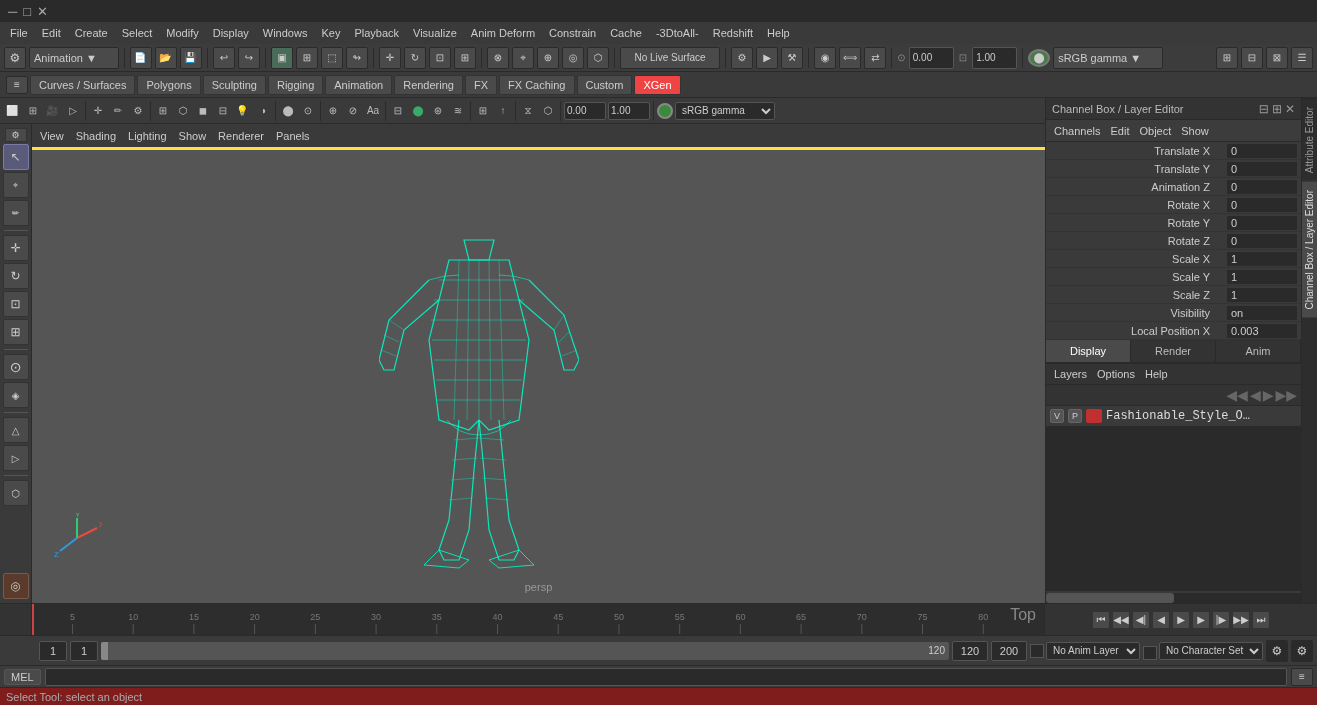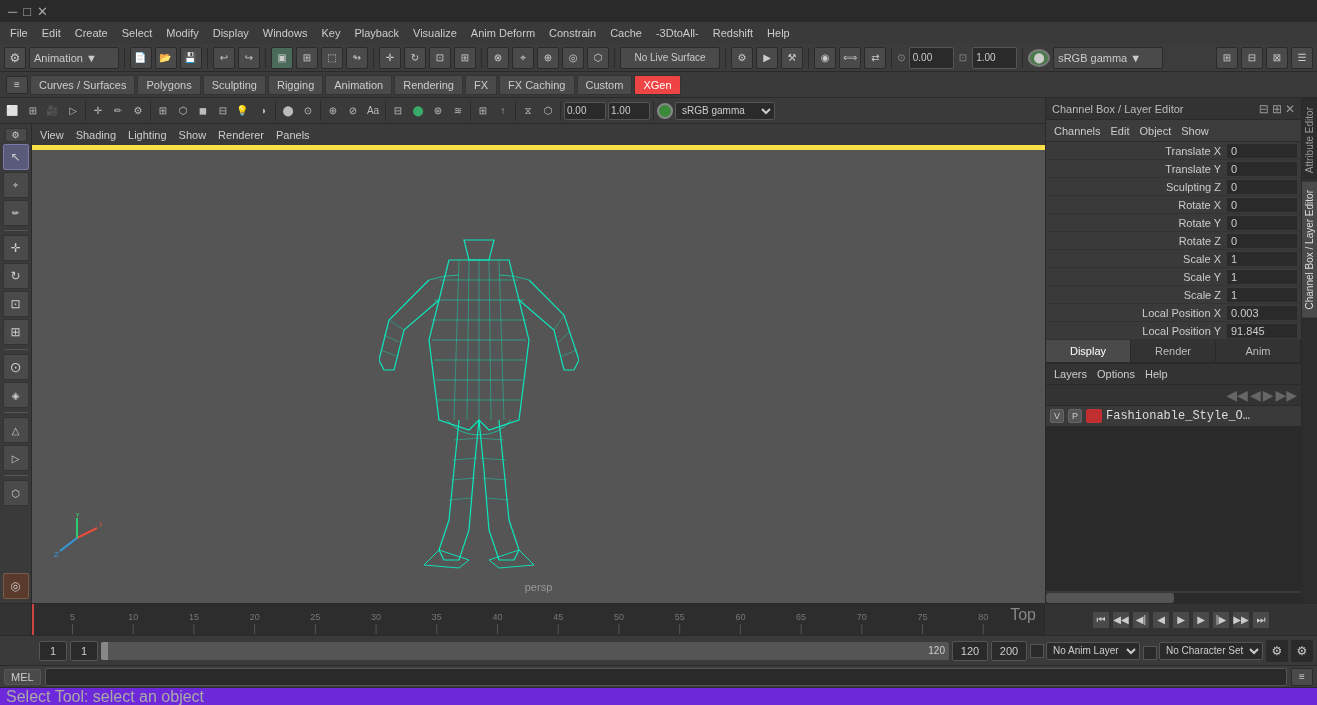--- a/index.html
+++ b/index.html
@@ -133,21 +133,21 @@
       position: relative;
       overflow: hidden;
     }
     #viewport-header {
       height: 26px;
       background: #3a3a3a;
       display: flex;
       align-items: center;
       padding: 0 4px;
       gap: 4px;
-      border-bottom: 5px solid #fde047;
+      border-bottom: 3px solid #fde047;
     }
     .vp-menu { color: #ccc; font-size: 11px; cursor: pointer; padding: 2px 4px; }
     #viewport-canvas {
       width: 100%;
       height: calc(100% - 26px);
       background: #555;
       position: relative;
     }
 
     
@@ -243,21 +243,21 @@
       align-items: center;
       height: 18px;
       padding: 0 4px;
       border-bottom: 1px solid #333;
     }
     .channel-name {
       flex: 1;
       color: #ccc;
       font-size: 11px;
       text-align: right;
-      padding-right: 6px;
+      padding-right: 17px;
     }
     .channel-value {
       width: 70px;
       background: #2a2a2a;
       border: none;
       color: #ccc;
       font-size: 11px;
       padding: 1px 4px;
       text-align: left;
     }
@@ -384,23 +384,23 @@
       height: 18px;
       background: #2a2a2a;
       border: 1px solid #555;
       color: #ccc;
       font-size: 11px;
       padding: 0 4px;
       border-radius: 2px;
     }
     #status-bar {
       height: 18px;
-      background: #6d28d9;
+      background: #7f1d1d;
       color: #aaa;
-      font-size: 16px;
+      font-size: 11px;
       display: flex;
       align-items: center;
       padding: 0 6px;
       border-top: 1px solid #2a2a2a;
     }
     .t2-separator { width: 1px; height: 20px; background: #2a2a2a; margin: 0 1px; }
 
     
     #persp-text {
       position: absolute;
@@ -831,21 +831,21 @@
     <div>
       <div class="channel-row">
         <span class="channel-name">Translate X</span>
         <span class="channel-value">0</span>
       </div>
       <div class="channel-row">
         <span class="channel-name">Translate Y</span>
         <span class="channel-value">0</span>
       </div>
       <div class="channel-row">
-        <span class="channel-name">Sculpting Z</span>
+        <span class="channel-name">Animation Z</span>
         <span class="channel-value">0</span>
       </div>
       <div class="channel-row">
         <span class="channel-name">Rotate X</span>
         <span class="channel-value">0</span>
       </div>
       <div class="channel-row">
         <span class="channel-name">Rotate Y</span>
         <span class="channel-value">0</span>
       </div>
@@ -858,30 +858,30 @@
         <span class="channel-value">1</span>
       </div>
       <div class="channel-row">
         <span class="channel-name">Scale Y</span>
         <span class="channel-value">1</span>
       </div>
       <div class="channel-row">
         <span class="channel-name">Scale Z</span>
         <span class="channel-value">1</span>
       </div>
+      <div class="channel-row">
+        <span class="channel-name">Visibility</span>
+        <span class="channel-value">on</span>
+      </div>
     </div>
 
 
     <div class="channel-row">
       <span class="channel-name">Local Position X</span>
       <span class="channel-value">0.003</span>
-    </div>
-    <div class="channel-row">
-      <span class="channel-name">Local Position Y</span>
-      <span class="channel-value">91.845</span>
     </div>
 
     <div id="display-tabs">
       <div class="display-tab active">Display</div>
       <div class="display-tab">Render</div>
       <div class="display-tab">Anim</div>
     </div>
 
     <div id="panel-layer-tabs">
       <span class="cb-menu">Layers</span>

